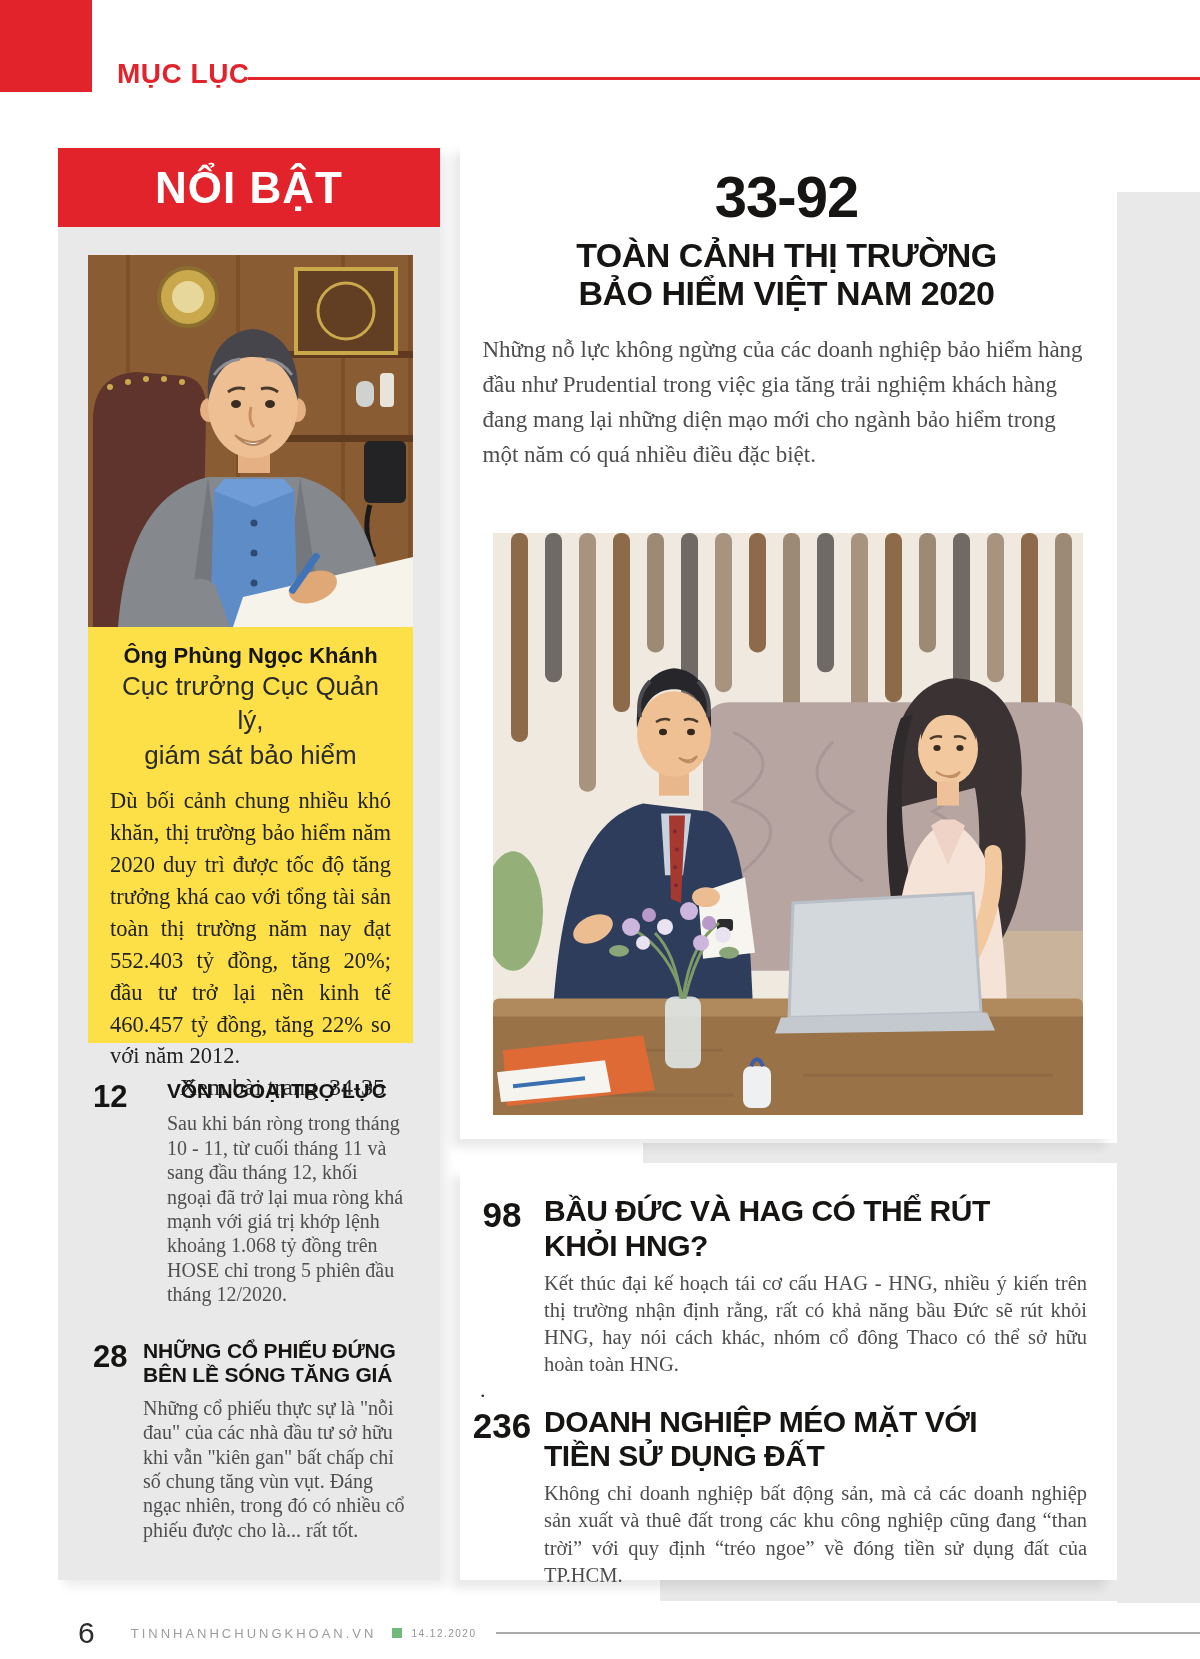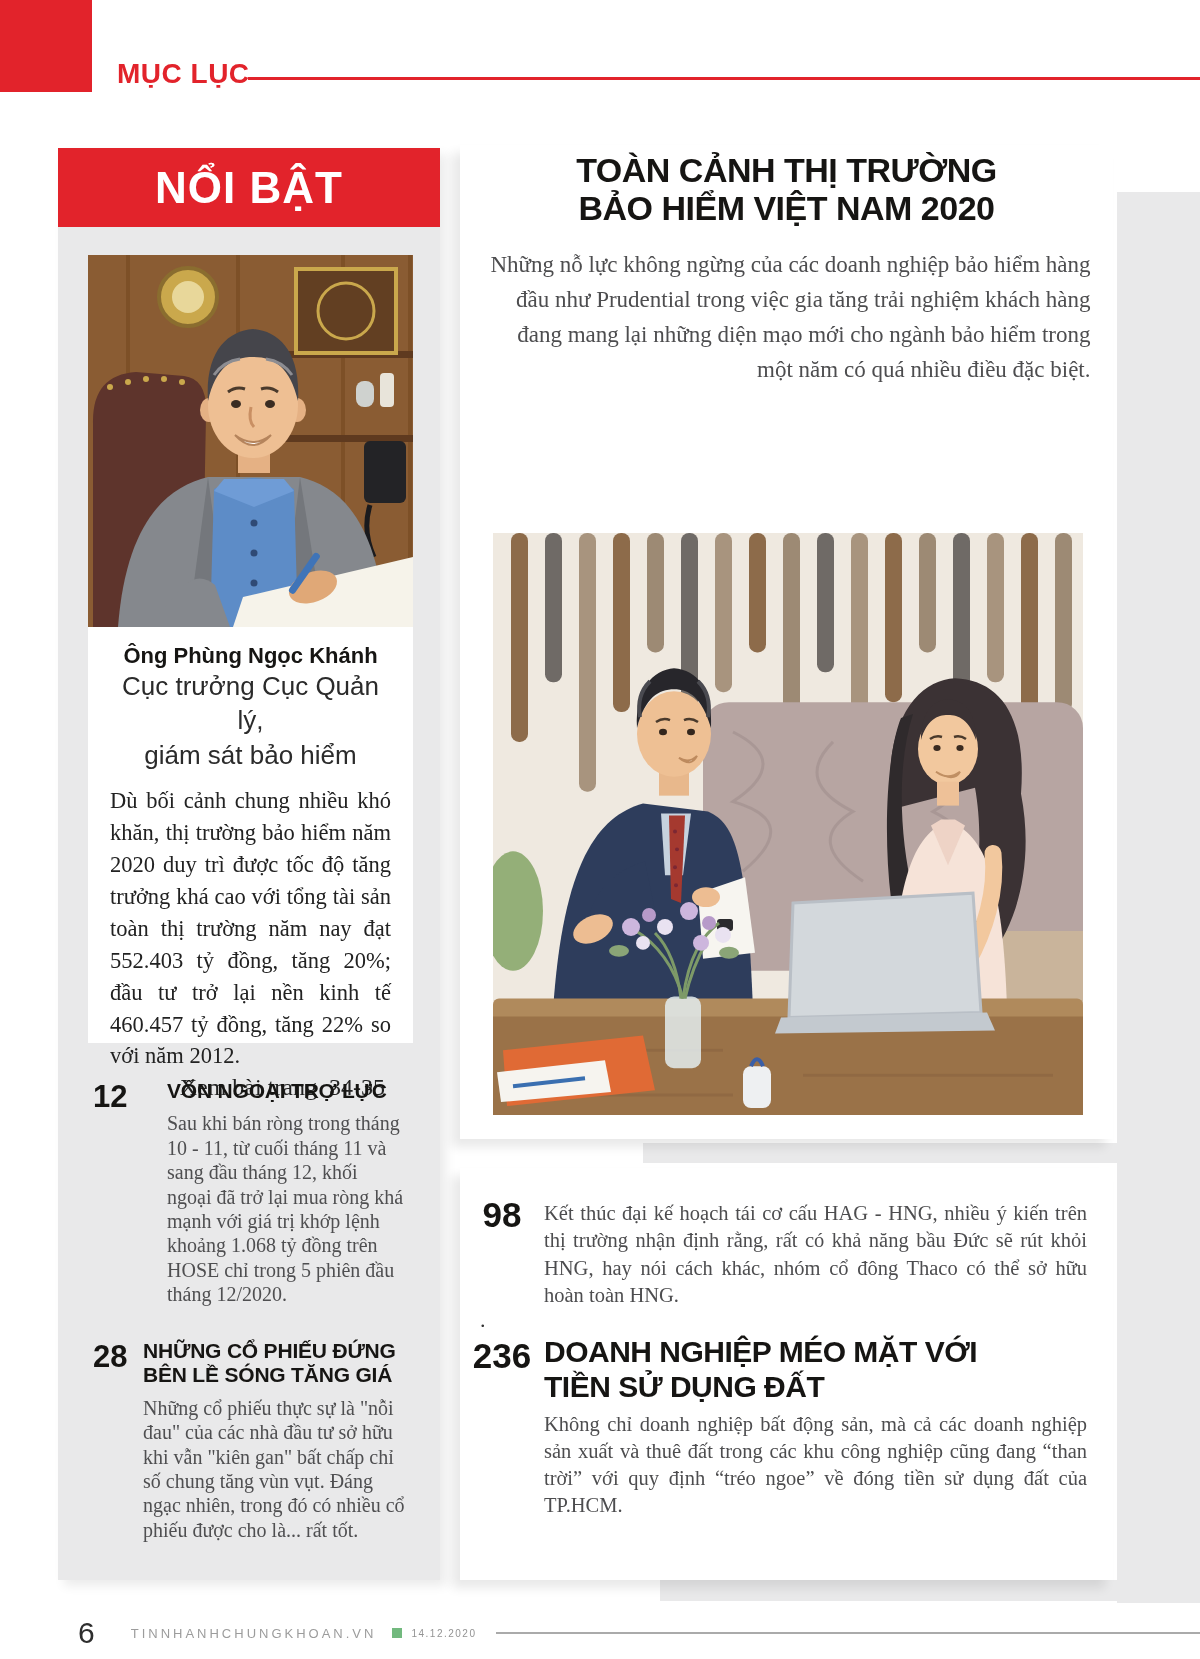--- a/index.html
+++ b/index.html
@@ -25,40 +25,40 @@
   .bottom-band{left:660px;top:1580px;width:457px;height:21px;background:var(--panel);}
 
   
   .left-panel{left:58px;top:148px;width:382px;height:1432px;background:var(--panel);
               box-shadow:6px 6px 10px rgba(0,0,0,.08);}
   .noibat-banner{position:absolute;left:0;top:0;width:100%;height:79px;background:var(--red);
                  display:flex;align-items:center;justify-content:center;}
   .noibat-banner span{color:#ffffff;font-size:44px;font-weight:800;letter-spacing:1px;}
   .photo-card{position:absolute;left:30px;top:107px;width:325px;height:372px;background:#7d4f28;overflow:hidden;}
   .photo-card svg{display:block;width:100%;height:100%;}
-  .text-card{position:absolute;left:30px;top:479px;width:325px;height:416px;background:#ffffff;padding:16px 22px 0;}
+  .text-card{position:absolute;left:30px;top:479px;width:325px;height:416px;background:#fde047;padding:16px 22px 0;}
   .cap-name{text-align:center;font-size:22px;font-weight:bold;color:#161513;}
   .cap-role{text-align:center;font-size:26px;color:#2b2b2b;line-height:1.32;}
   .left-summary{margin-top:13px;font-family:"Liberation Serif",serif;font-size:22.5px;color:#222;
                 text-align:justify;line-height:1.42;}
   .see-page{margin-top:2px;text-align:right;padding-right:6px;font-family:"Liberation Serif",serif;
             font-size:24px;color:#222;white-space:pre-wrap;}
   .l-item{position:absolute;left:35px;width:312px;display:flex;}
   .l-item .num{width:50px;flex:none;font-size:31px;font-weight:800;color:#161513;line-height:1;padding-top:2px;}
   .l-item .txt{width:262px;}
   .l-item h3{font-size:21px;font-weight:800;color:#161513;line-height:1.16;letter-spacing:-.2px;}
   .l-item p{margin-top:8px;font-family:"Liberation Serif",serif;font-size:20px;color:#4f4f51;line-height:1.22;}
 
   
   .card{background:#fff;box-shadow:-8px 8px 10px rgba(0,0,0,.09);}
   .card-1{left:460px;top:145px;width:653px;height:994px;}
   .pages-big{margin-top:18px;text-align:center;font-size:58px;font-weight:800;letter-spacing:-1px;color:#161513;}
   .feature-title{margin:6px auto 0;width:470px;text-align:center;font-size:34px;font-weight:800;
                  line-height:1.13;letter-spacing:-.5px;color:#161513;}
-  .feature-intro{margin:20px auto 0;width:608px;text-align:right;font-family:"Liberation Serif",serif;
+  .feature-intro{margin:20px auto 0;width:608px;text-align:left;font-family:"Liberation Serif",serif;
                  font-size:23px;color:var(--serif-gray);line-height:1.52;}
   .photo-2{position:absolute;left:33px;top:388px;width:590px;height:582px;background:#efe9e0;overflow:hidden;}
   .photo-2 svg{display:block;width:100%;height:100%;}
 
   
   .card-2{left:460px;top:1168px;width:653px;height:412px;padding:26px 26px 0 0;}
   .r-item{display:flex;}
   .r-item .num{width:84px;flex:none;text-align:center;font-size:35px;font-weight:800;color:#161513;
                line-height:1.05;padding-top:3px;}
   .r-item .txt{flex:1;}
@@ -167,20 +167,21 @@
   <div class="l-item" style="top:1191px;">
     <div class="num">28</div>
     <div class="txt">
       <h3>NHỮNG CỔ PHIẾU ĐỨNG BÊN LỀ SÓNG TĂNG GIÁ</h3>
       <p>Những cổ phiếu thực sự là "nỗi đau" của các nhà đầu tư sở hữu khi vẫn "kiên gan" bất chấp chỉ số chung tăng vùn vụt. Đáng ngạc nhiên, trong đó có nhiều cổ phiếu được cho là... rất tốt.</p>
     </div>
   </div>
 </div>
 
 <div class="abs card card-1">
+  <div class="pages-big">33-92</div>
   <div class="feature-title">TOÀN CẢNH THỊ TRƯỜNG BẢO HIỂM VIỆT NAM 2020</div>
   <div class="feature-intro">Những nỗ lực không ngừng của các doanh nghiệp bảo hiểm hàng đầu như Prudential trong việc gia tăng trải nghiệm khách hàng đang mang lại những diện mạo mới cho ngành bảo hiểm trong một năm có quá nhiều điều đặc biệt.</div>
 
   <div class="photo-2">
 
     <svg viewBox="0 0 590 585" preserveAspectRatio="none">
       <rect width="590" height="585" fill="#efe9e0"></rect>
       <g>
         <rect x="18" y="0" width="17" height="210" rx="8" fill="#8d6b4a"></rect>
         <rect x="52" y="0" width="17" height="150" rx="8" fill="#6f6a66"></rect>
@@ -274,20 +275,21 @@
       <rect x="250" y="536" width="28" height="42" rx="8" fill="#eef0f2"></rect>
       <path d="M258,536 q6,-14 12,0" stroke="#3a5fa8" stroke-width="4" fill="none"></path>
     </svg>
   </div>
 </div>
 
 <div class="abs card card-2">
   <div class="r-item">
     <div class="num">98</div>
     <div class="txt">
+      <h3>BẦU ĐỨC VÀ HAG CÓ THỂ RÚT KHỎI HNG?</h3>
       <p>Kết thúc đại kế hoạch tái cơ cấu HAG - HNG, nhiều ý kiến trên thị trường nhận định rằng, rất có khả năng bầu Đức sẽ rút khỏi HNG, hay nói cách khác, nhóm cổ đông Thaco có thể sở hữu hoàn toàn HNG.</p>
     </div>
   </div>
   <div class="stray-dot">.</div>
   <div class="r-item">
     <div class="num">236</div>
     <div class="txt">
       <h3>DOANH NGHIỆP MÉO MẶT VỚI TIỀN SỬ DỤNG ĐẤT</h3>
       <p>Không chỉ doanh nghiệp bất động sản, mà cả các doanh nghiệp sản xuất và thuê đất trong các khu công nghiệp cũng đang “than trời” với quy định “tréo ngoe” về đóng tiền sử dụng đất của TP.HCM.</p>
     </div>

